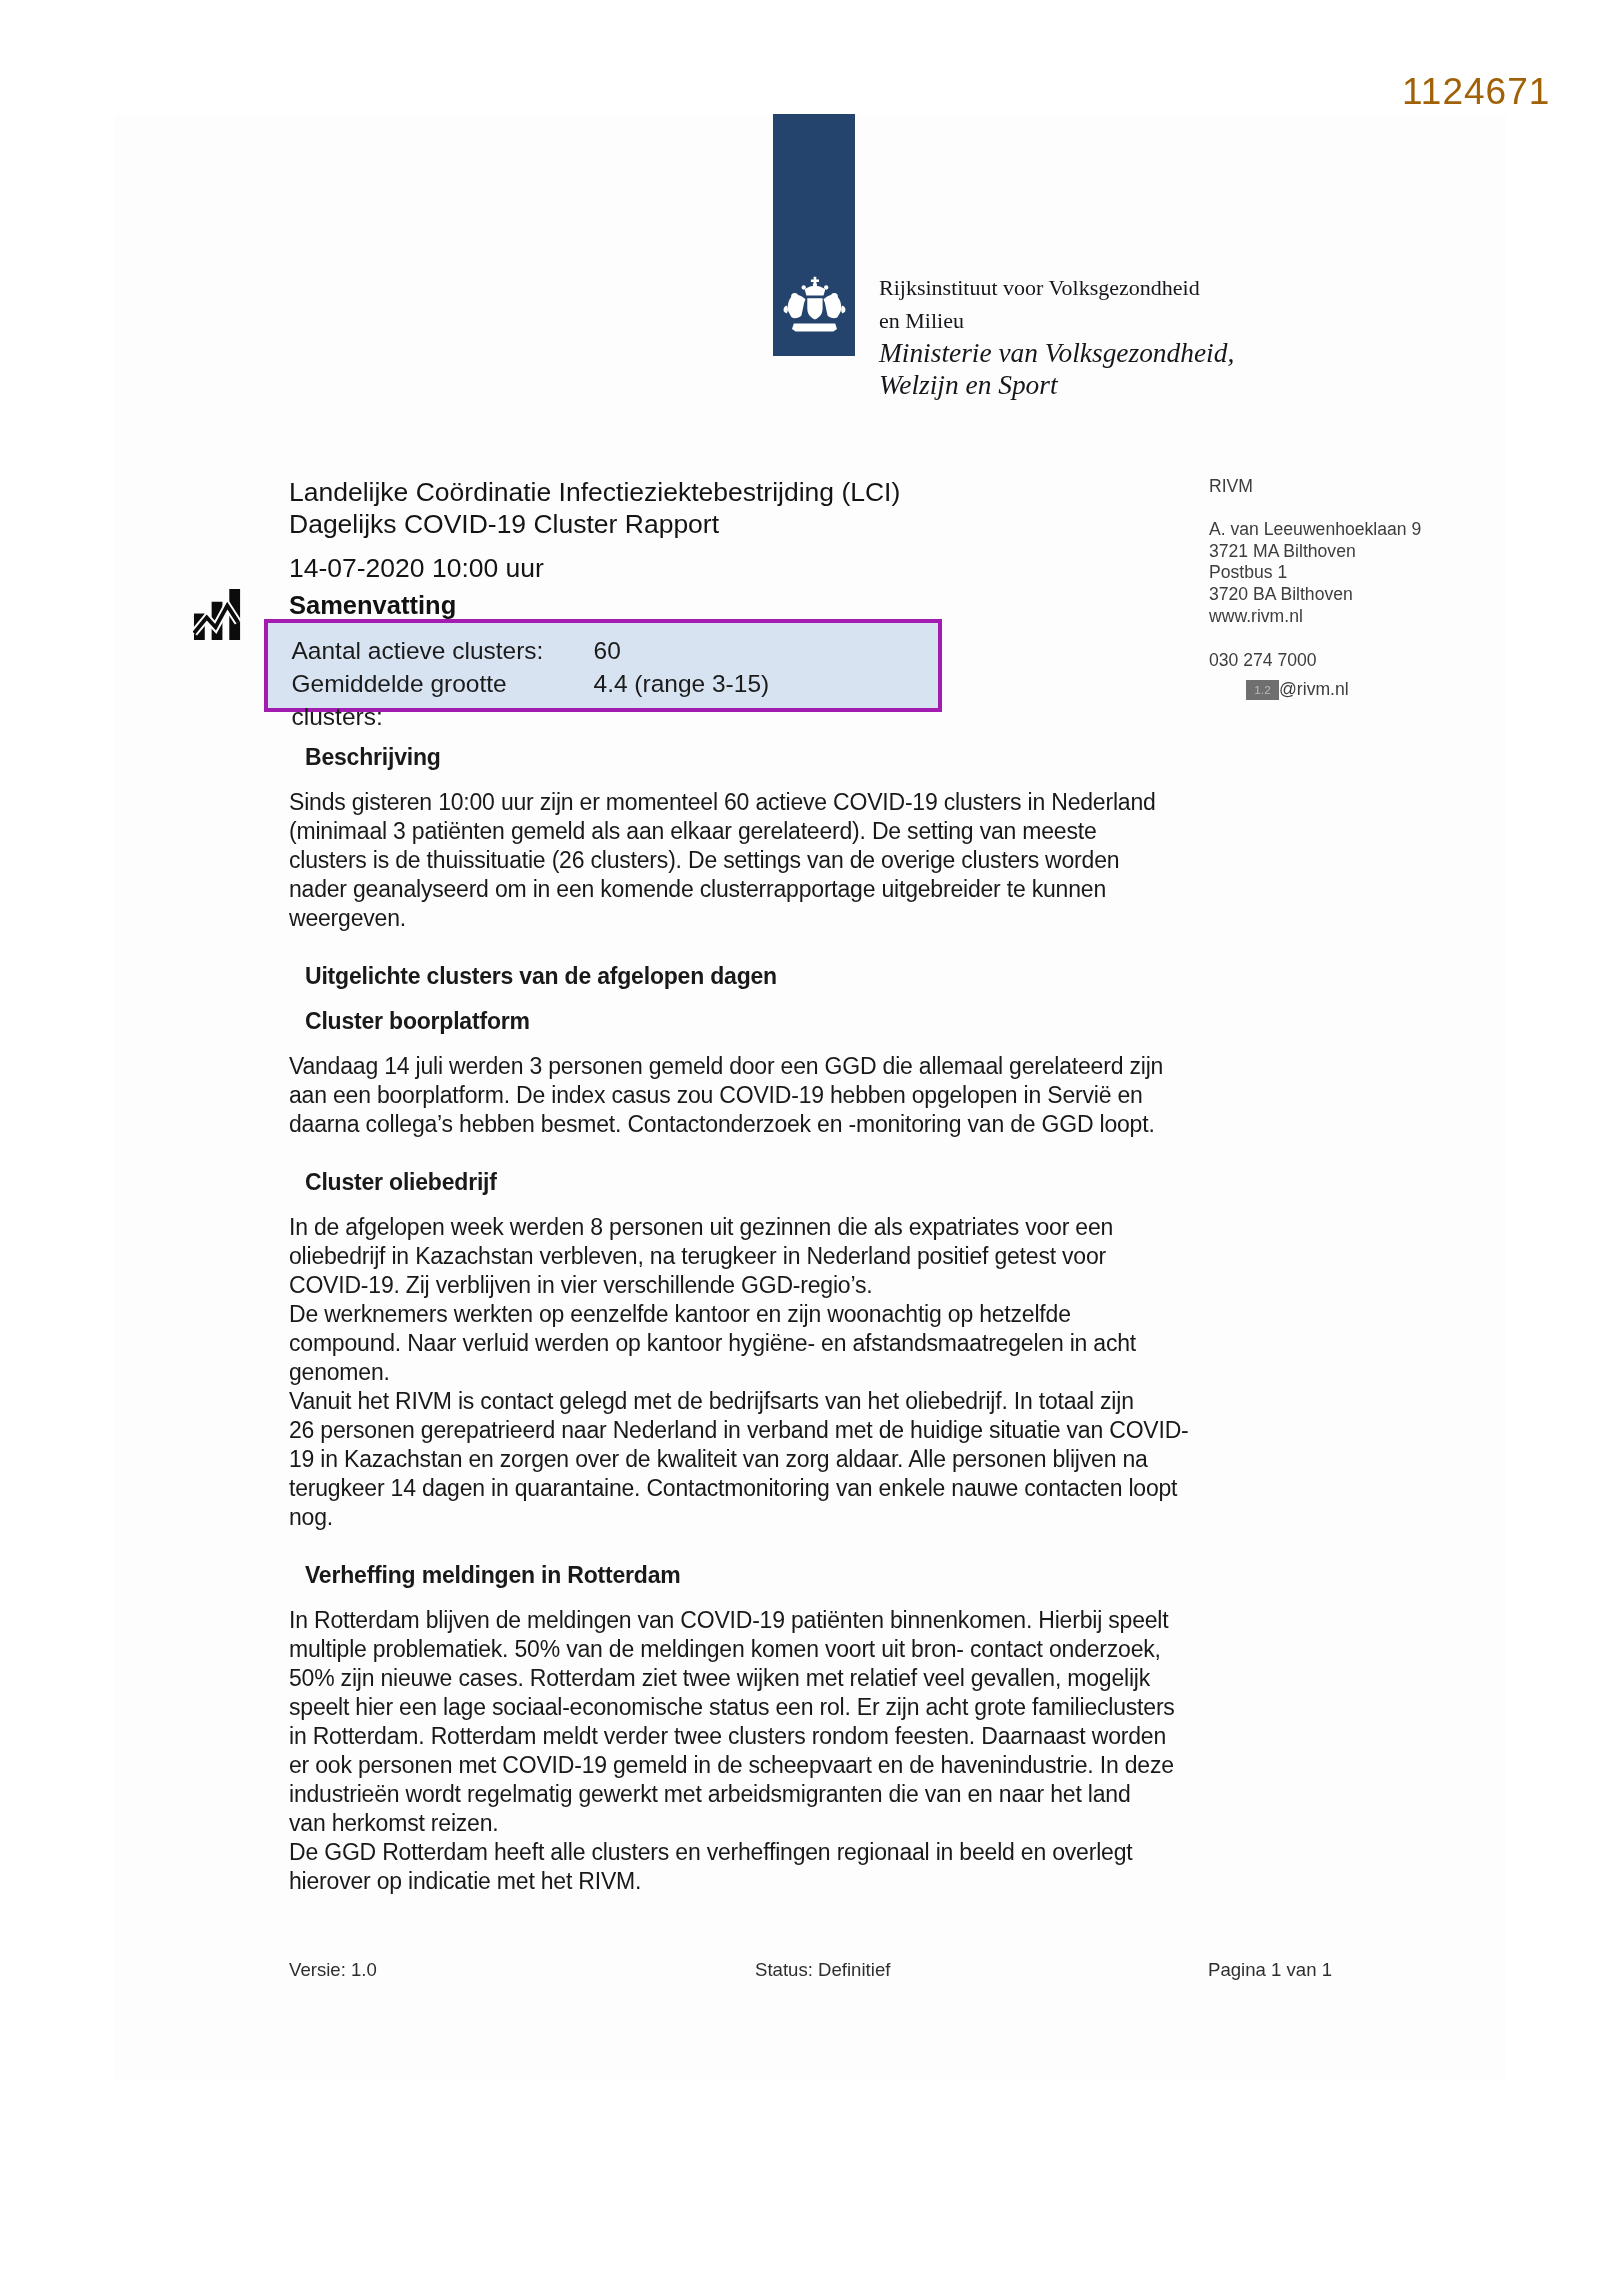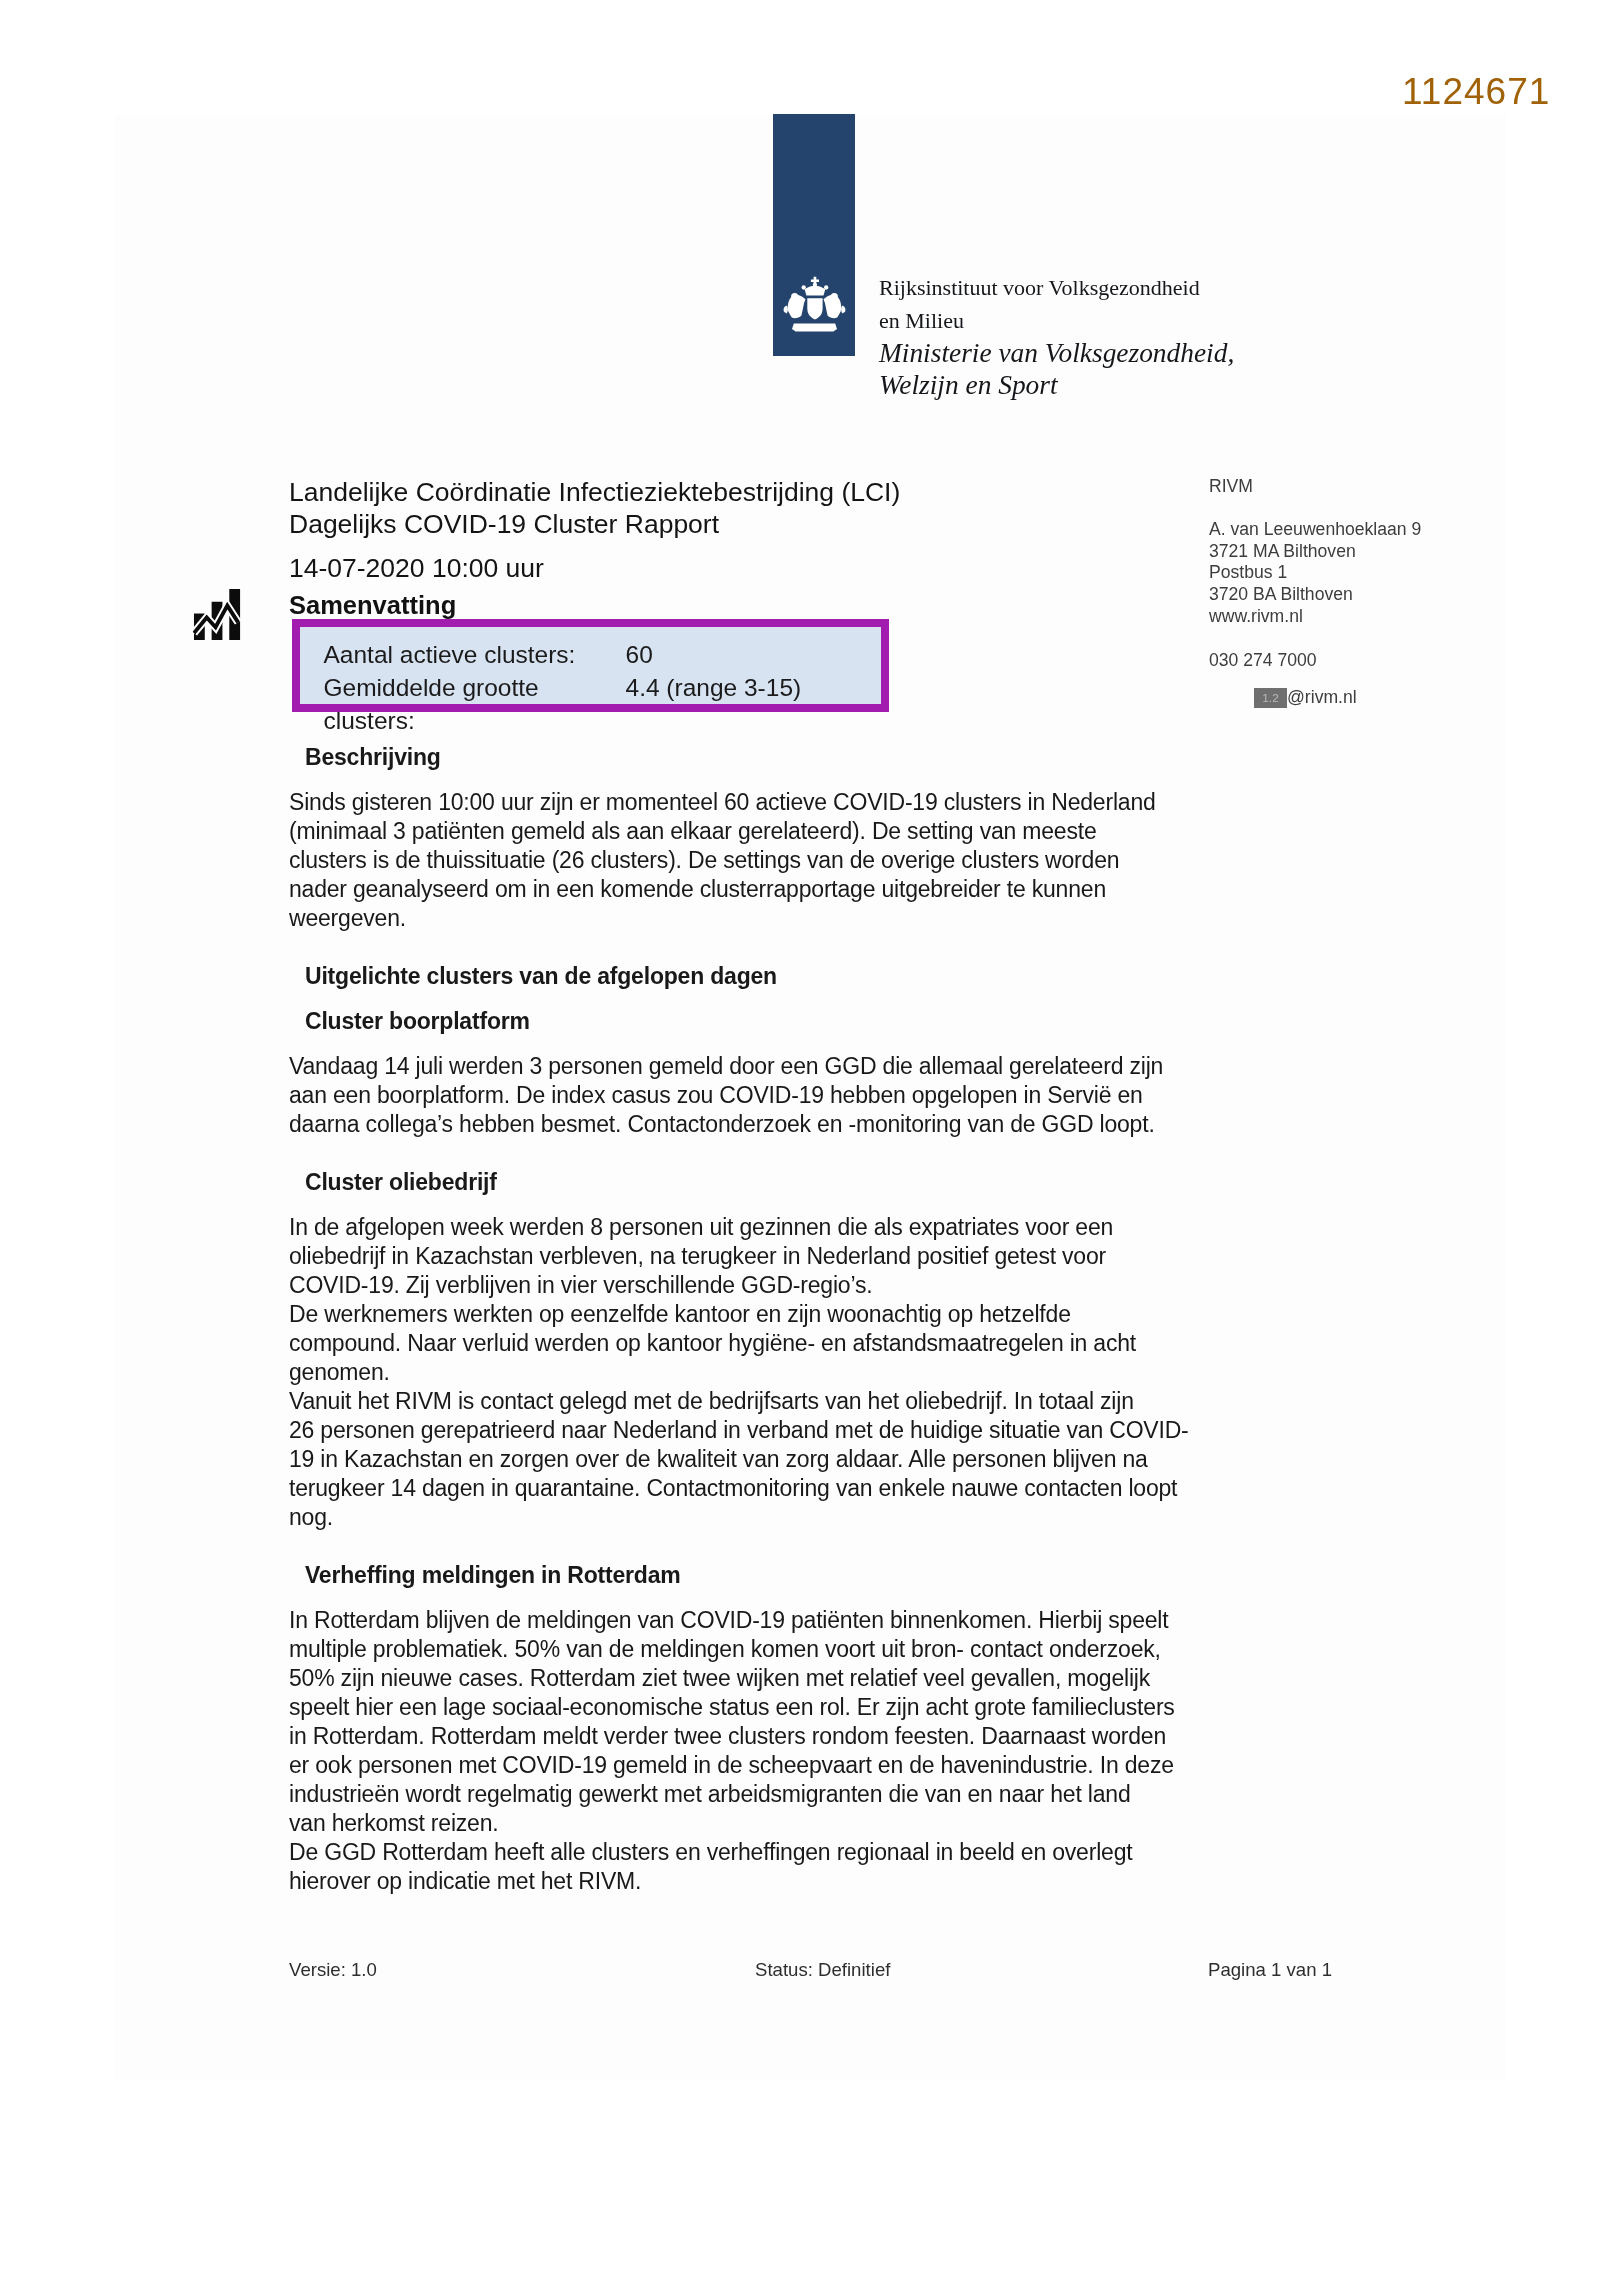--- a/index.html
+++ b/index.html
@@ -20,33 +20,33 @@
 
   .doc-header{position:absolute;left:289px;top:476px;font-size:26.5px;line-height:32px;color:#141414;}
   .doc-title{font-weight:normal;white-space:pre;}
   .doc-date{font-weight:normal;white-space:pre;margin-top:12px;}
 
   .chart-icon{position:absolute;left:193px;top:587px;width:51px;height:55px;}
 
   .samenvatting-h{position:absolute;left:289px;top:591px;font-size:25.5px;font-weight:bold;color:#121212;}
 
   .summary-box{
-    position:absolute;left:292px;top:619px;width:597px;height:93px;box-sizing:border-box;
-    background:#d8e3f2;border:8px solid #a21caf;
+    position:absolute;left:264px;top:619px;width:678px;height:93px;box-sizing:border-box;
+    background:#d8e3f2;border:4px solid #a21caf;
   }
   .summary-rows{position:absolute;left:23.5px;top:10.8px;font-size:24.5px;line-height:33px;color:#1b1b1b;}
   .summary-row{display:flex;}
   .summary-label{width:302px;}
   .summary-value{white-space:pre;}
 
   .sidebar{position:absolute;left:1209px;top:476px;font-size:17.6px;line-height:21.6px;color:#3d3d3d;}
   .contact-org{margin:0 0 21.6px 0;}
   .contact-address{white-space:pre-line;margin:0 0 22.5px 0;}
   .contact-phone{margin:0;}
-  .contact-email{margin:16px;display:flex;align-items:center;padding-left:29px;}
+  .contact-email{margin:8px;display:flex;align-items:center;padding-left:29px;}
   .redact{
     display:inline-block;width:33px;height:20.6px;background:#6f6f6f;color:#b9b9b9;
     font-size:11.8px;line-height:20.6px;text-align:center;letter-spacing:0;overflow:hidden;
   }
 
   .body-col{position:absolute;left:289px;top:727px;width:921px;font-size:23px;line-height:29px;letter-spacing:-0.2px;color:#191919;}
   .sec-h{font-weight:bold;white-space:pre;margin:16px;}
   .sec-p{white-space:pre;margin:0;}
   .gap{margin-top:29px;}
 

